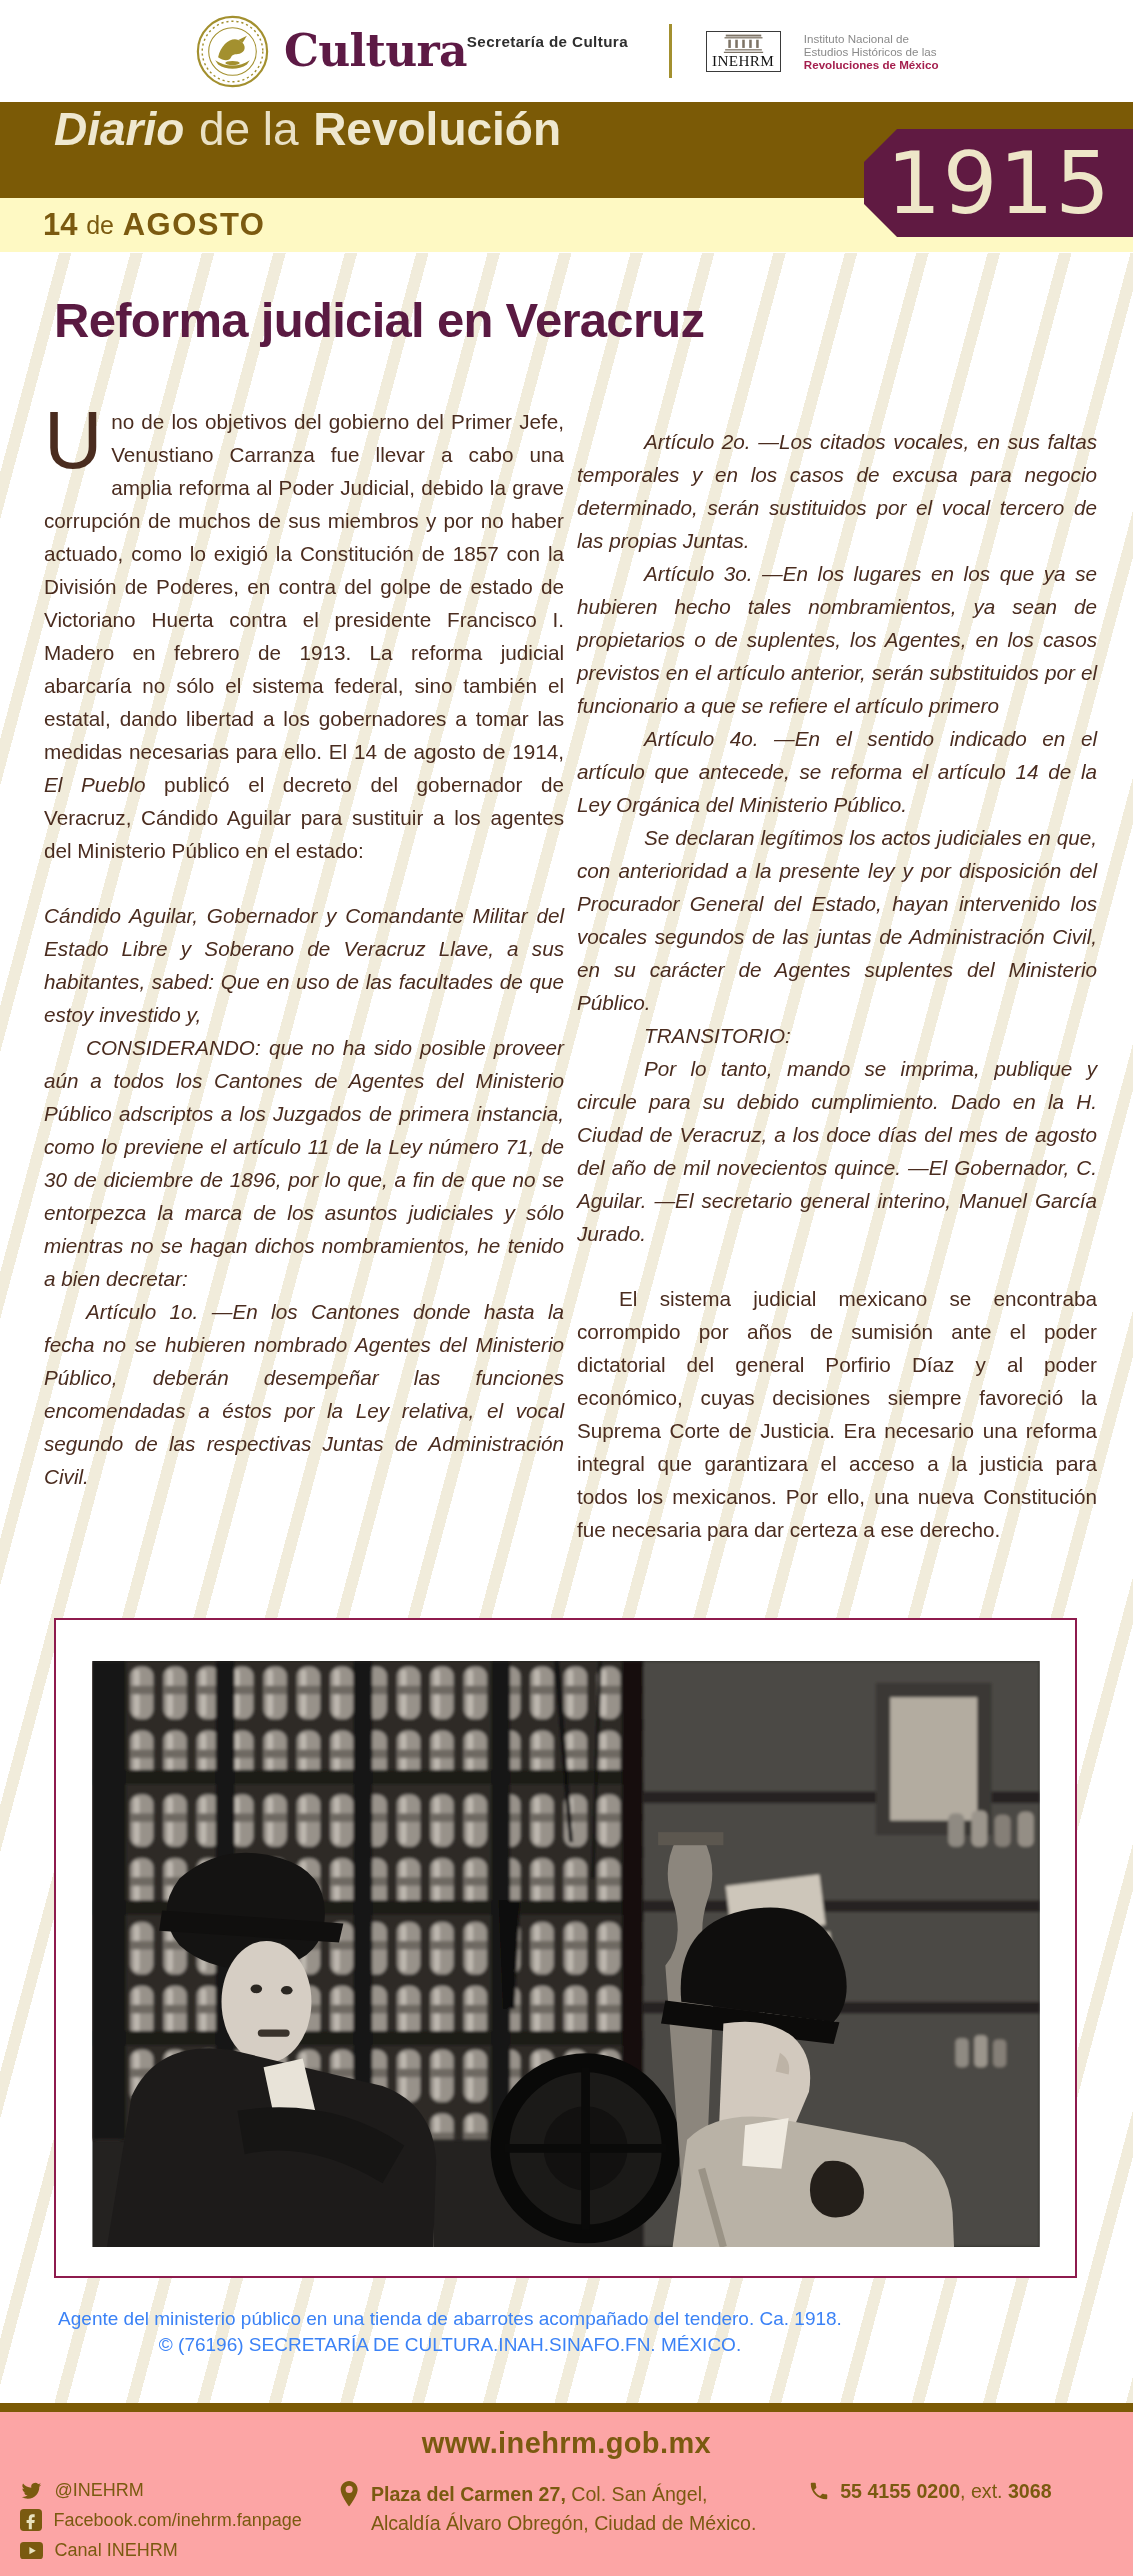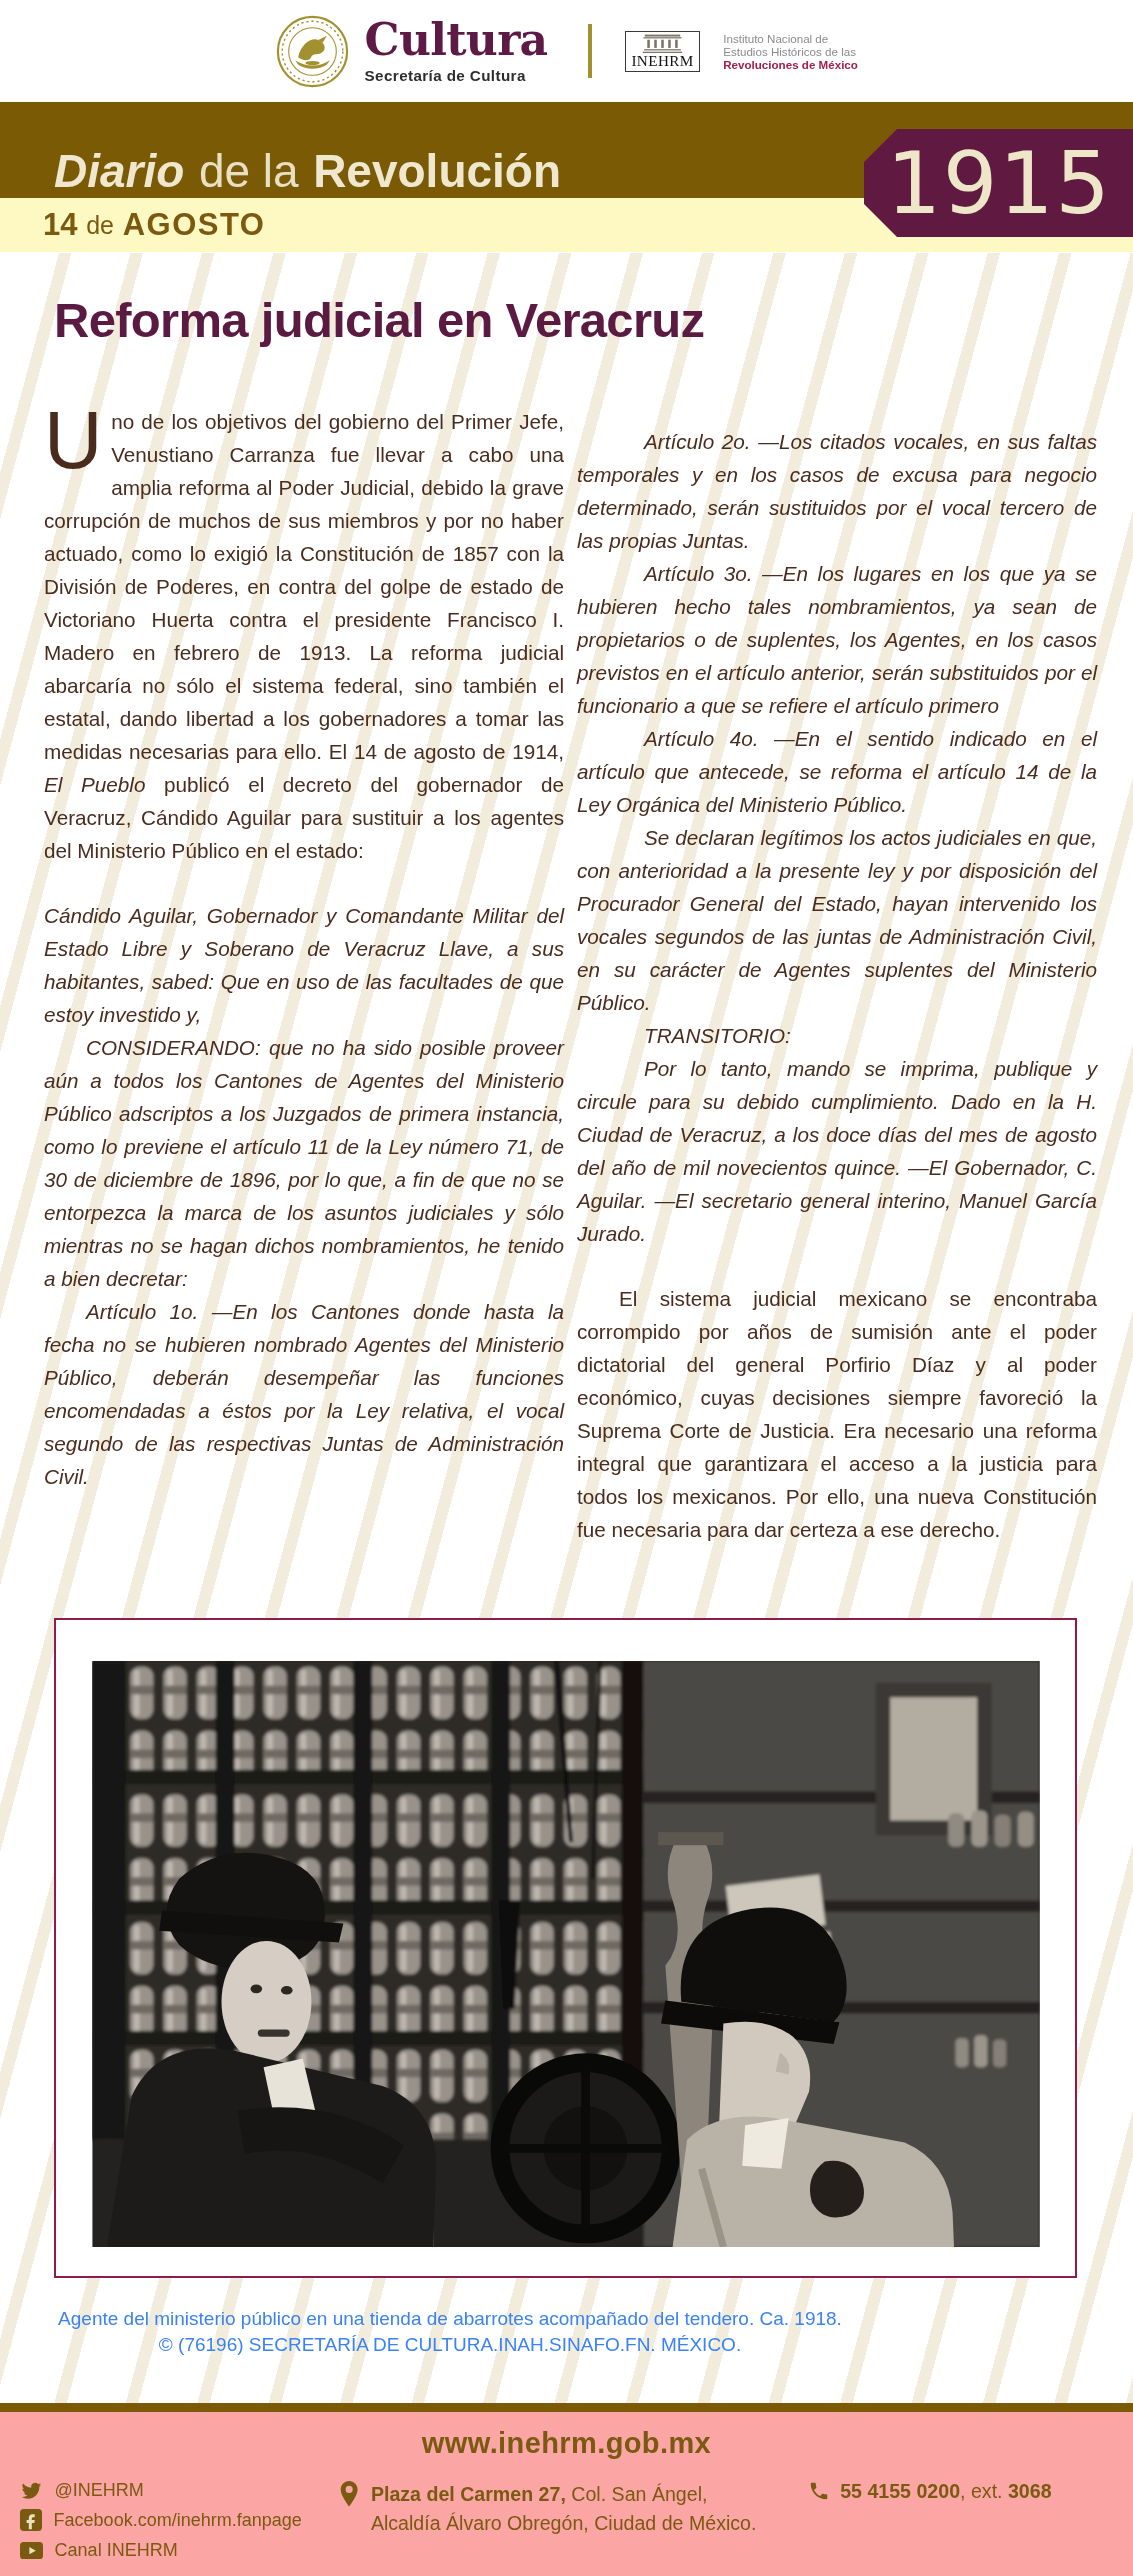--- a/index.html
+++ b/index.html
@@ -3,32 +3,32 @@
 <meta charset="utf-8">
 <style>
   * { margin:0; padding:0; box-sizing:border-box; }
   body { background:#888; font-family:"Liberation Sans", sans-serif; }
   .page { position:relative; width:1133px; height:2576px; margin:0 auto; background:#ffffff; overflow:hidden; }
 
   
   .masthead { position:absolute; top:0; left:0; width:1133px; height:102px; background:#fff;
               display:flex; align-items:center; justify-content:center; gap:14.5px; z-index:5; }
   .seal { width:75px; height:75px; }
-  .cultura-block { display:flex; flex-direction:column; }
+  .cultura-block { display:flex; flex-direction:row; }
   .cultura-word { font-family:"DejaVu Serif", serif; font-weight:bold; font-size:44px; line-height:44px; color:#5d1a45; letter-spacing:-0.7px; }
   .cultura-sub { font-size:15.2px; font-weight:bold; color:#2e2e2e; margin-top:4.4px; letter-spacing:0.4px; }
   .head-sep { width:3.6px; height:54px; background:#a3902f; margin:0 19px 0 26px; }
   .inehrm-box { width:75px; height:41px; border:1.5px solid #3a3a3a; background:#fff; display:flex; flex-direction:column; align-items:center; justify-content:flex-start; padding-top:2.2px; }
   .inehrm-acr { font-family:"Liberation Serif", serif; font-size:15.2px; color:#111; letter-spacing:0.4px; line-height:16px; }
   .inehrm-lines { margin-left:8.7px; font-family:Liberation Sans, sans-serif; font-size:11.6px; line-height:13px; color:#8a8a8a; }
   .inehrm-lines .l3 { color:#a41e4d; font-weight:bold; }
 
   
   .banner { position:absolute; top:102px; left:0; width:1133px; height:96px; background:#7b5a06;
-            display:flex; align-items:flex-end; padding-left:54px; z-index:4; }
+            display:flex; align-items:flex-start; padding-left:54px; z-index:4; }
   .banner .t { color:#efe8cf; font-size:46px; }
   .banner .t1 { font-style:italic; font-weight:bold; margin-right:14.5px; }
   .banner .t2 { font-weight:normal; margin-right:14.5px; opacity:0.95; }
   .banner .t3 { font-weight:bold; }
 
   .datestrip { position:absolute; top:198px; left:0; width:1133px; height:54px; background:#fef9c3;
                display:flex; align-items:center; padding-left:43px; z-index:4; color:#7b5a10; }
   .datestrip .d1 { font-weight:bold; font-size:31px; margin-right:8.7px; }
   .datestrip .d2 { font-size:25px; margin-right:8.7px; }
   .datestrip .d3 { font-weight:bold; font-size:31px; letter-spacing:1.5px; }

